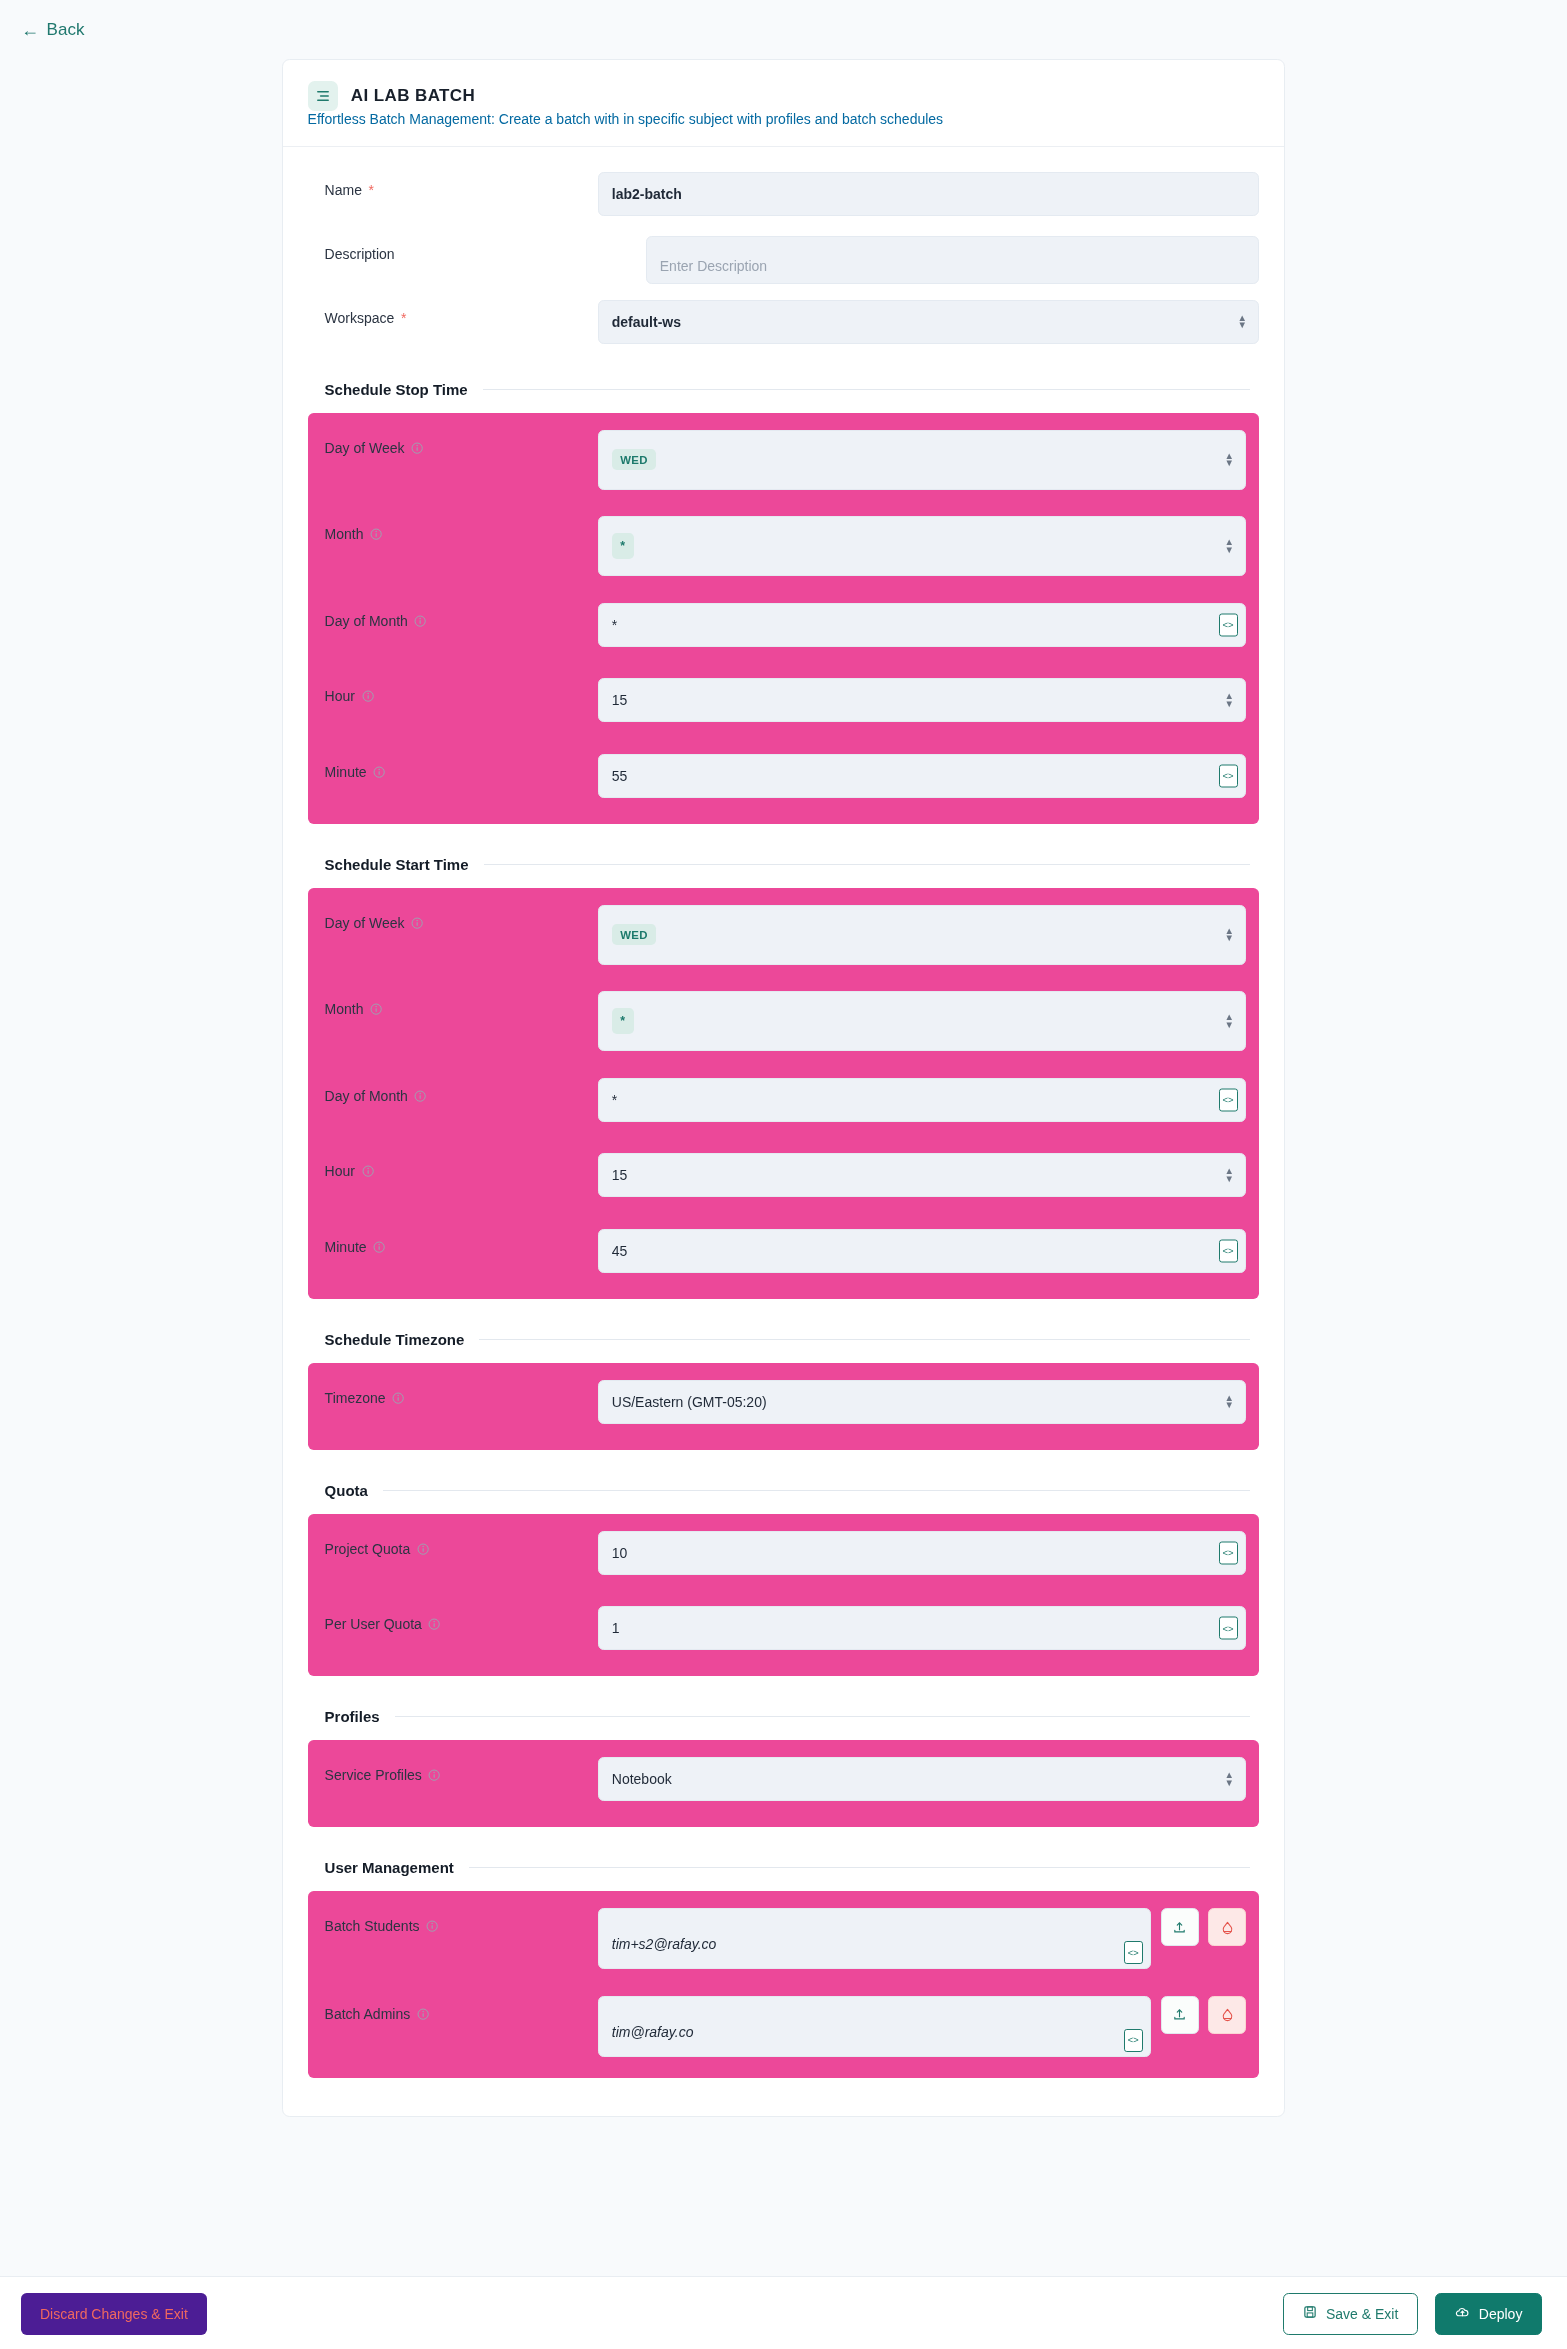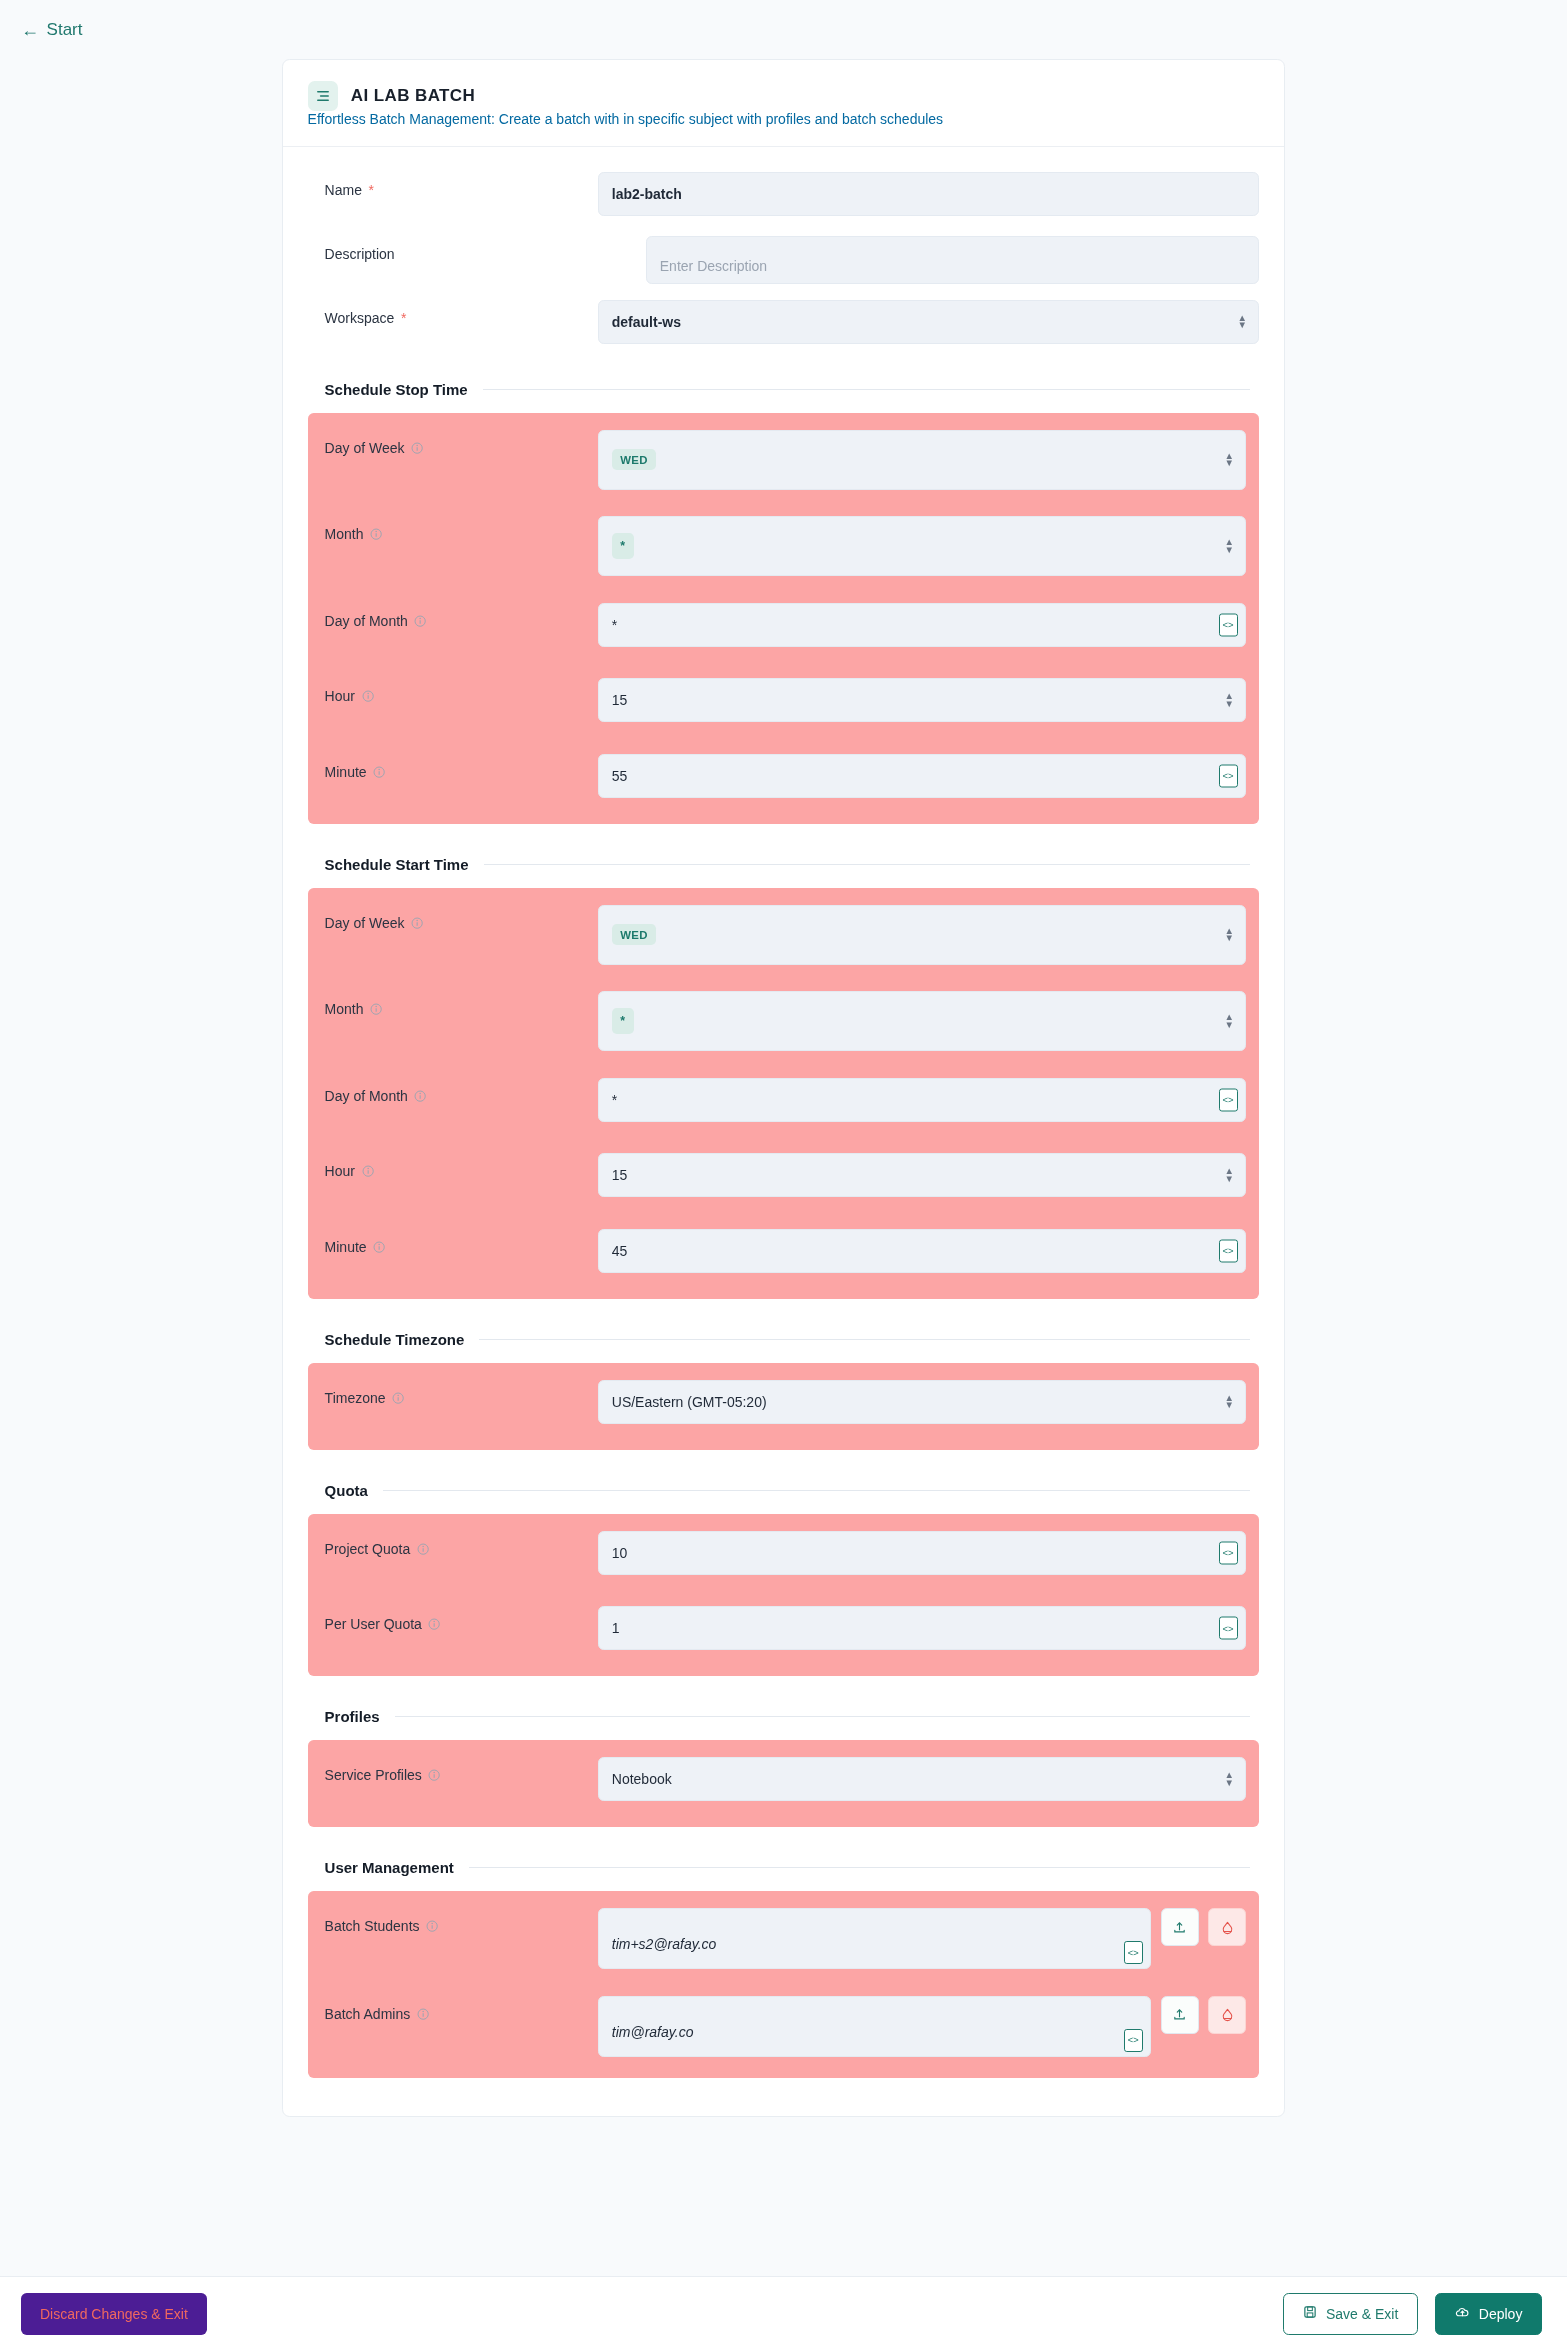--- a/index.html
+++ b/index.html
@@ -117,21 +117,21 @@
   
   .section { margin-top: 32px; }
   .section-head {
     display: flex; align-items: center; gap: 15px;
     padding: 0 9.5px 0 17px;
   }
   .section-title { font-size: 15px; font-weight: bold; color: #141c27; white-space: nowrap; }
   .section-rule { flex: 1; height: 0.9px; background: #e3e8ee; }
   .section-body {
     margin-top: 15px;
-    background: #fca5a5;
+    background: #ec4899;
     border-radius: 5.7px;
     padding: 17px 13.2px 21px 0;
   }
   .section-body .row { margin-bottom: 26.5px; }
   .section-body .row:last-child { margin-bottom: 0; }
 
   .top-fields .row { margin-bottom: 15px; }
 
   
   .footer {
@@ -151,21 +151,21 @@
   .btn-save { background: #ffffff; color: #1f7a6c; border: 0.9px solid #1f7a6c; }
   .btn-deploy { background: #107a6c; color: #ffffff; border: 0.9px solid #107a6c; }
   .footer-right { display: flex; align-items: center; gap: 17px; }
 </style>
 </head>
 <body>
 
 <div class="topbar">
   <div class="back-link">
     <span class="back-arrow">←</span>
-    <span>Start</span>
+    <span>Back</span>
   </div>
 </div>
 
 <div class="card">
 
   <div class="card-head">
     <div class="card-head-row">
       <span class="head-icon">
         <svg width="16" height="16" viewBox="0 0 17 17">
           <line x1="3" y1="4" x2="14" y2="4" stroke="#1f7a6c" stroke-width="1.7" stroke-linecap="round"></line>

